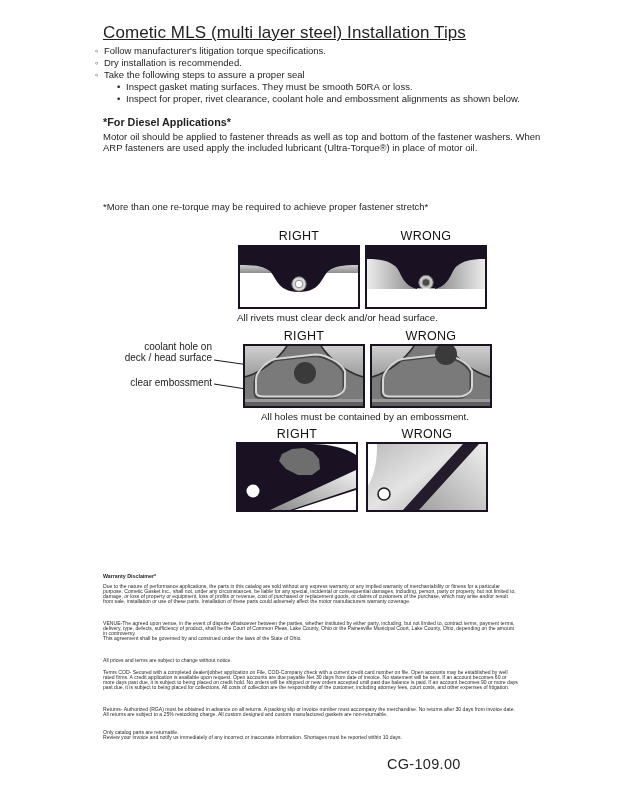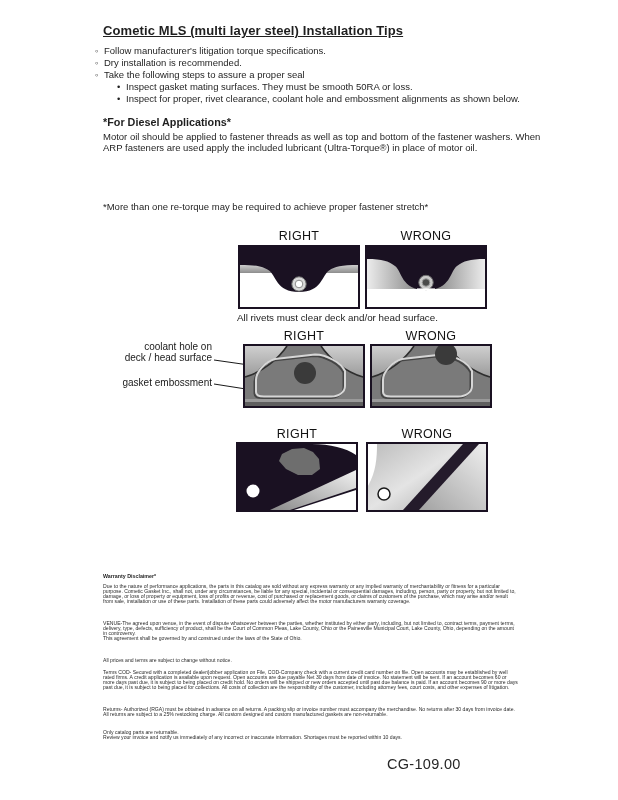--- a/index.html
+++ b/index.html
@@ -2,21 +2,21 @@
 <html><head>
 <meta charset="utf-8">
 <style>
   html,body{margin:0;padding:0;background:#ffffff;}
   .page{
     position:relative;width:618px;height:800px;background:#ffffff;overflow:hidden;
     font-family:"Liberation Sans","DejaVu Sans",sans-serif;color:#1f1f1f;
   }
   .abs{position:absolute;}
   .title{
-    left:103px;top:23px;font-size:13px;font-weight:bold;
+    left:103px;top:23px;font-size:17px;font-weight:normal;
     text-decoration:underline;letter-spacing:.1px;
   }
   .bullets{left:95px;top:45px;width:490px;font-size:9.5px;line-height:12.1px;}
   .b-row{display:flex;}
   .b-row.l2{margin-left:22px;}
   .b-marker{width:9px;flex:0 0 9px;}
   .heading2{left:103px;top:116px;font-size:10.8px;font-weight:bold;}
   .para{left:103px;width:442px;font-size:9.5px;line-height:11.4px;}
   .p1{top:131px;} .p2{top:161px;} .p3{top:201px;}
   .dg-label{font-size:12.5px;color:#121212;width:122px;text-align:center;letter-spacing:.3px;}
@@ -109,21 +109,21 @@
 
   <div class="abs dg-caption" style="left:237px;top:312px;">All rivets must clear deck and/or head surface.</div>
 
   <div class="abs dg-label" style="left:243px;top:329px;">RIGHT</div>
   <div class="abs dg-label" style="left:370px;top:329px;">WRONG</div>
 
   <div class="abs callout" style="left:112px;top:342px;width:100px;">
     <div>coolant hole on</div>
     <div>deck / head surface</div>
   </div>
-  <div class="abs callout" style="left:110px;top:378px;width:102px;">gasket embossment</div>
+  <div class="abs callout" style="left:110px;top:378px;width:102px;">clear embossment</div>
 
   <div class="abs" style="left:210px;top:344px;">
     <svg width="100" height="56" viewBox="0 0 100 56" aria-hidden="true">
       <line x1="4" y1="16" x2="95" y2="29" stroke="#1a1a1a" stroke-width="1"></line>
       <line x1="4" y1="40" x2="55" y2="48" stroke="#1a1a1a" stroke-width="1"></line>
     </svg>
   </div>
 
   <div class="abs dg-box" style="left:243px;top:344px;">
     <svg width="122" height="64" viewBox="0 0 122 64" aria-hidden="true">
@@ -165,20 +165,21 @@
       <path d="M78,2 C86,14 102,28 120,33" stroke="#2e2e2e" fill="none" stroke-width="1.6"></path>
       <rect x="2" y="55" width="118" height="3" fill="#9a9a9a"></rect>
       <rect x="2" y="58" width="118" height="4" fill="#5f5f5f"></rect>
       <path d="M13,48 V36 C13,28 22,18 32,15 L72,10.5 C84,10.5 98,19 102,27 V42 C102,48 96,52.5 88,52.5 H21 C16,52.5 13,51.5 13,48 Z" transform="translate(-1.5,1.5)" fill="none" stroke="#454545" stroke-width="2"></path>
       <path d="M13,48 V36 C13,28 22,18 32,15 L72,10.5 C84,10.5 98,19 102,27 V42 C102,48 96,52.5 88,52.5 H21 C16,52.5 13,51.5 13,48 Z" fill="none" stroke="#d6d6d6" stroke-width="2"></path>
       <circle cx="76" cy="10" r="11" fill="#3a3a3a" clip-path="url(#c2)"></circle>
       <rect x="1" y="1" width="120" height="62" fill="none" stroke="#1a1122" stroke-width="2"></rect>
     </svg>
   </div>
 
+  <div class="abs dg-caption" style="left:238px;top:411px;width:254px;text-align:center;">All holes must be contained by an embossment.</div>
 
   <div class="abs dg-label" style="left:236px;top:427px;">RIGHT</div>
   <div class="abs dg-label" style="left:366px;top:427px;">WRONG</div>
 
   <div class="abs dg-box" style="left:236px;top:442px;">
     <svg width="122" height="70" viewBox="0 0 122 70" aria-hidden="true">
       <defs>
         <linearGradient id="g4" x1="1" y1="0" x2="0" y2="1">
           <stop offset="0" stop-color="#f2f2f2"></stop>
             <stop offset="1" stop-color="#8a8a8a"></stop>

